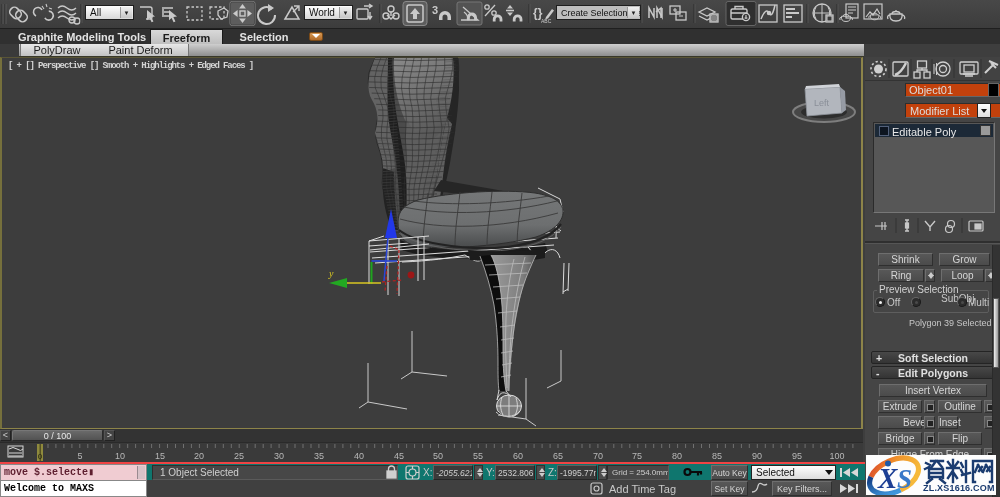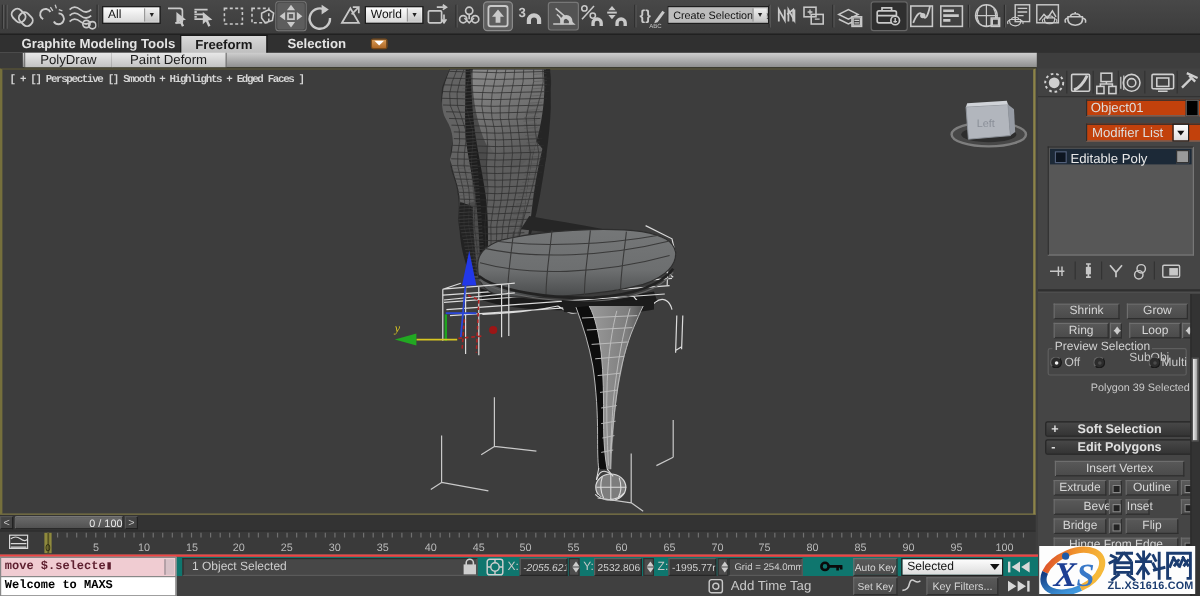--- a/index.html
+++ b/index.html
@@ -382,21 +382,21 @@
     <div class="btn" style="left:73px;top:375px;width:44px;height:13px;line-height:12px;">Flip</div>
     <div class="btn" style="left:13px;top:391px;width:104px;height:13px;line-height:12px;">Hinge From Edge</div>
     <div class="sbtn sq" style="left:119px;top:391px;"></div>
 
     <div class="abs" style="left:127px;top:188px;width:7px;height:252px;background:#333;border-left:1px solid #2a2a2a;"></div>
     <div class="abs" style="left:128px;top:241px;width:6px;height:70px;background:linear-gradient(90deg,#f0f0f0,#9a9a9a);border:1px solid #555;box-sizing:border-box;"></div>
   </div>
 
   <div class="abs" id="trackrow">
     <div class="abs" style="left:0;top:1px;width:11px;height:11px;background:#444;border:1px solid #555;border-bottom-color:#222;border-right-color:#222;box-sizing:border-box;color:#ccc;font-size:9px;line-height:9px;text-align:center;">&lt;</div>
-    <div class="abs" style="left:12px;top:1px;width:91px;height:11px;background:linear-gradient(#6a6a6a,#525252);border:1px solid #777;border-bottom-color:#2a2a2a;border-right-color:#2a2a2a;border-radius:2px;box-sizing:border-box;color:#e8e8e8;font-size:9px;line-height:10px;text-align:right;">0 / 100</div>
+    <div class="abs" style="left:12px;top:1px;width:91px;height:11px;background:linear-gradient(#6a6a6a,#525252);border:1px solid #777;border-bottom-color:#2a2a2a;border-right-color:#2a2a2a;border-radius:2px;box-sizing:border-box;color:#e8e8e8;font-size:9px;line-height:10px;text-align:center;">0 / 100</div>
     <div class="abs" style="left:104px;top:1px;width:11px;height:11px;background:#444;border:1px solid #555;border-bottom-color:#222;border-right-color:#222;box-sizing:border-box;color:#ccc;font-size:9px;line-height:9px;text-align:center;">&gt;</div>
   </div>
   <div class="abs" id="rulerrow">
     <svg width="863" height="19" style="position:absolute;left:0;top:0;">
       <g stroke="#6a6a6a" stroke-width="1">
         <line x1="40" y1="1" x2="40" y2="6"></line>
       </g>
       <g id="ticks">
           <line x1="40.0" y1="1" x2="40.0" y2="5" stroke="#707070"></line>
         <line x1="48.0" y1="1" x2="48.0" y2="5" stroke="#707070"></line>

